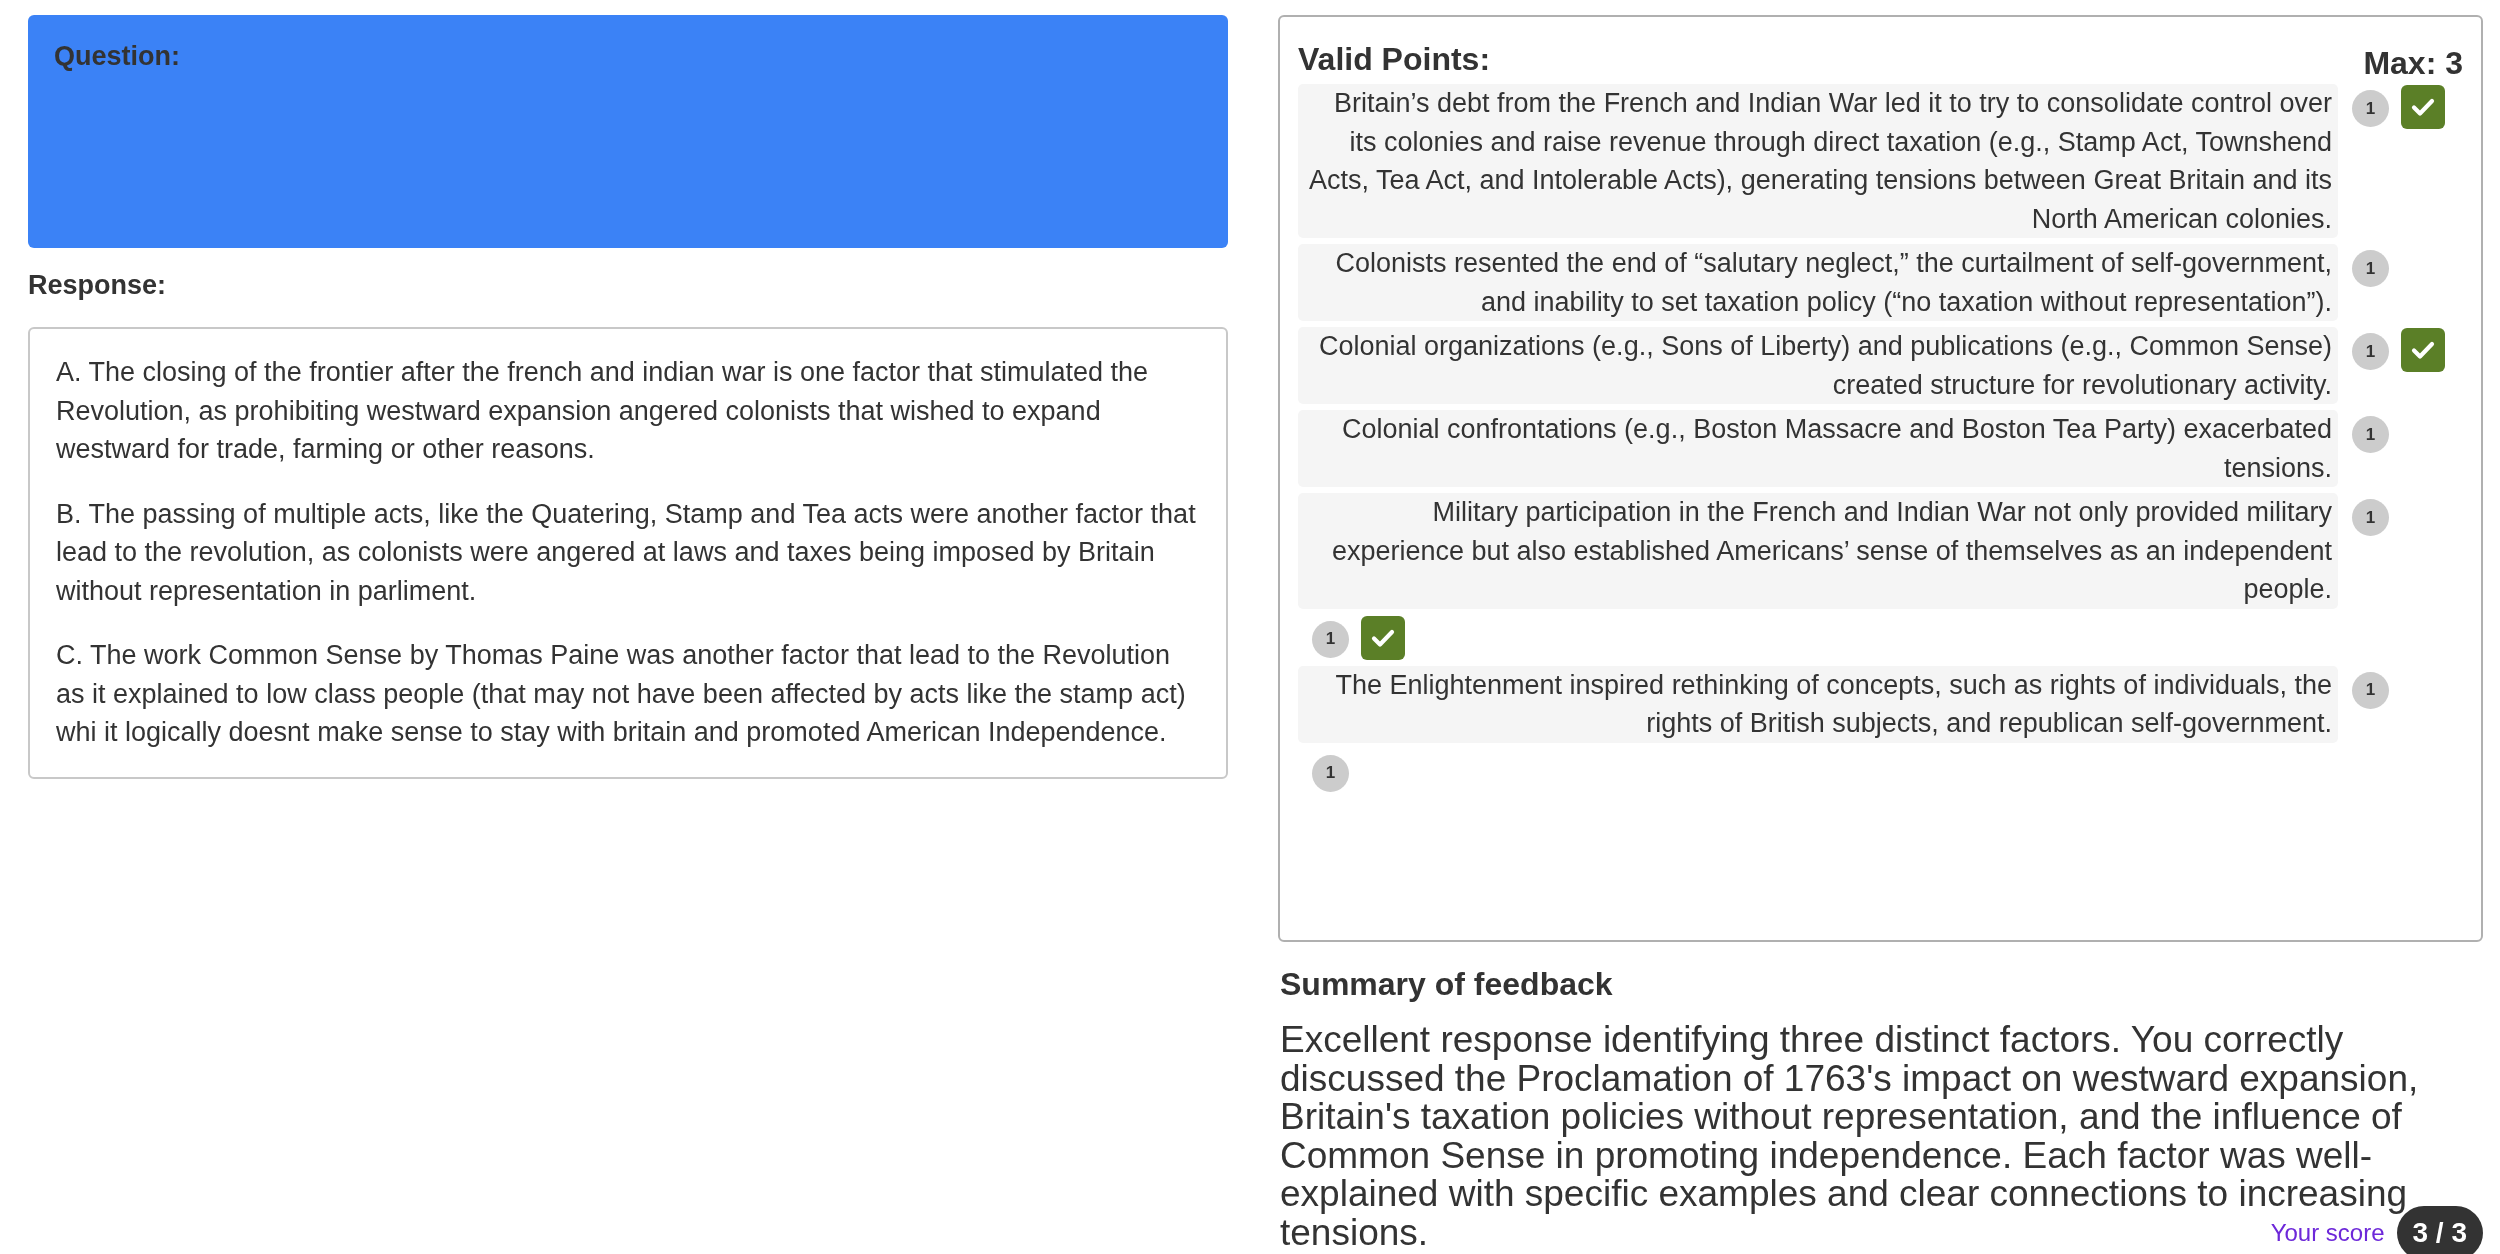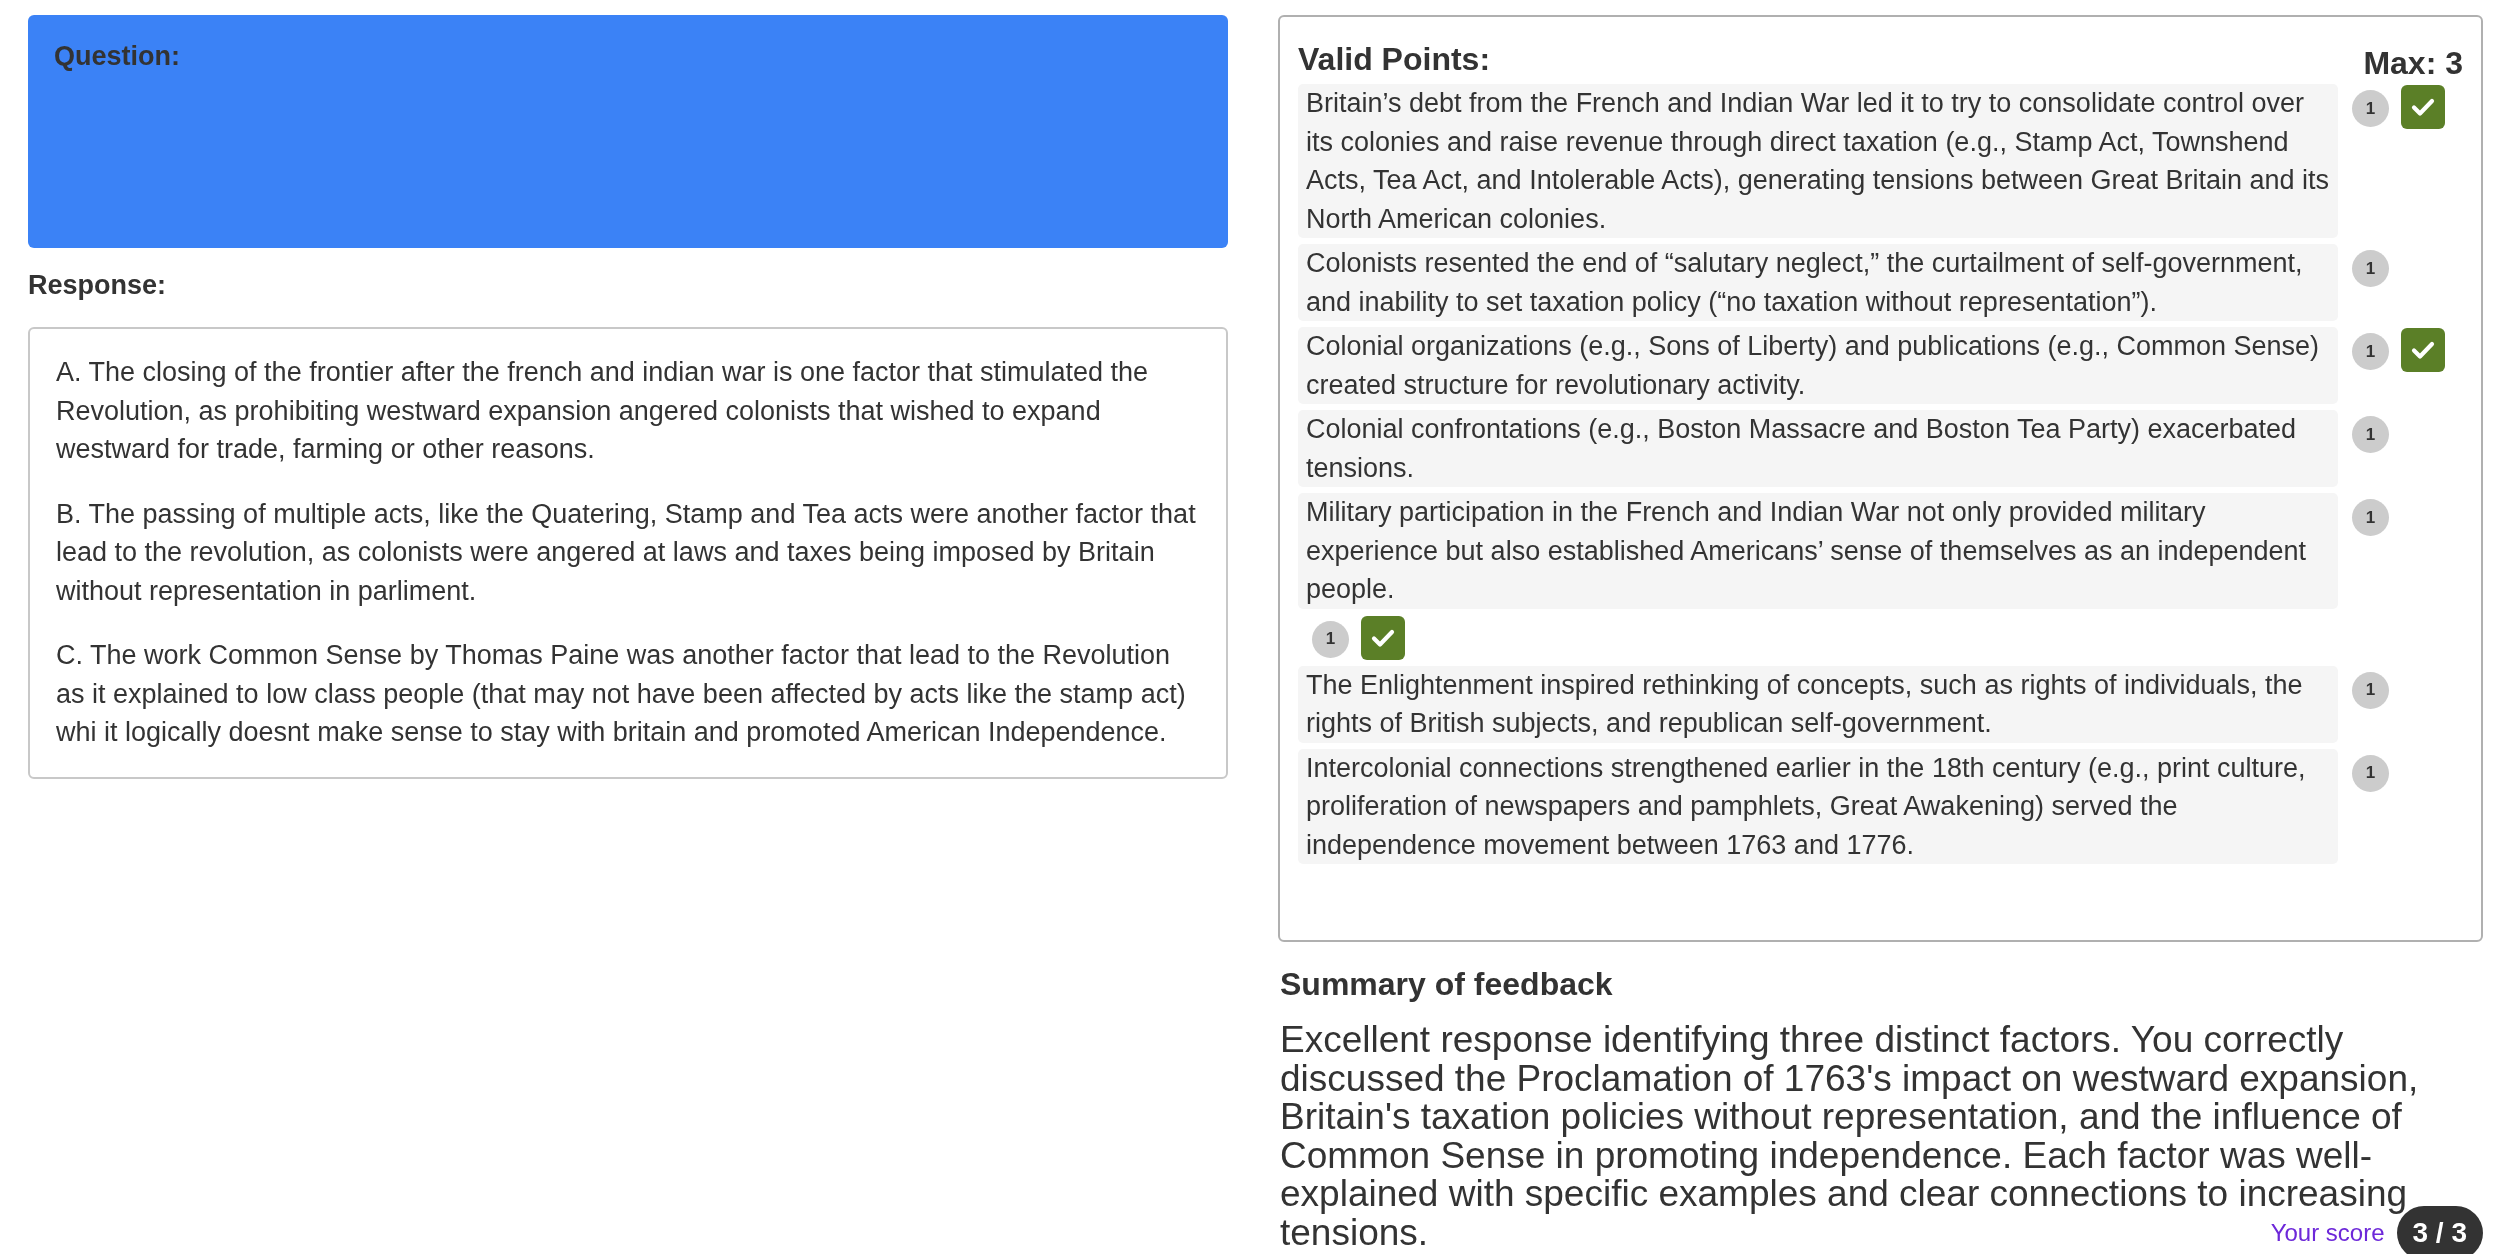--- a/index.html
+++ b/index.html
@@ -23,21 +23,21 @@
 
   .right { position: absolute; left: 1278px; top: 15px; width: 1205px; border-radius: 7px; }
   .points-box {
     border: 2px solid #b0b0b0; border-radius: 6px; height: 927px;
     padding: 24px 18px 0 18px; position: relative;
   }
   .points-header { display: flex; justify-content: space-between; align-items: baseline; padding-right: 0; }
   .points-title { font-weight: bold; font-size: 32px; color: #333; }
   .points-max { font-weight: bold; font-size: 32px; color: #333; position: absolute; right: 18px; top: 28px; }
   .point-list { margin-top: 6px; }
-  .point-row { display: flex; align-items: flex-start; margin-bottom: 6px; }
+  .point-row { display: flex; align-items: flex-start; margin-bottom: 6px; text-align: right; }
   .point-text {
     width: 1040px; background: #f5f5f5; border-radius: 5px;
     font-size: 27px; line-height: 38.5px; color: #333; padding: 0 6px 0 8px;
   }
   .badge {
     width: 37px; height: 37px; border-radius: 50%; background: #cccccc; color: #333;
     font-weight: bold; font-size: 17px; display: flex; align-items: center; justify-content: center;
     margin-left: 14px; margin-top: 6px; flex-shrink: 0;
   }
   .check {
@@ -115,21 +115,20 @@
             <svg viewBox="0 0 24 24">
               <path d="M3 12.5 L9 18.5 L21 6" fill="none" stroke="#ffffff" stroke-width="4.2" stroke-linecap="round" stroke-linejoin="round"></path>
             </svg>
           </div>
         </div>
         <div class="point-row">
           <div class="point-text">The Enlightenment inspired rethinking of concepts, such as rights of individuals, the rights of British subjects, and republican self-government.</div>
           <div class="badge">1</div>
         </div>
         <div class="point-row">
-          <div class="point-text">Intercolonial connections strengthened earlier in the 18th century (e.g., print culture, proliferation of newspapers and pamphlets, Great Awakening) served the independence movement between 1763 and 1776.</div>
           <div class="badge">1</div>
         </div>
       </div>
   </div>
 </div>
 
 <div class="summary">
   <div class="summary-title">Summary of feedback</div>
   <div class="summary-text">Excellent response identifying three distinct factors. You correctly discussed the Proclamation of 1763's impact on westward expansion, Britain's taxation policies without representation, and the influence of Common Sense in promoting independence. Each factor was well-explained with specific examples and clear connections to increasing tensions.</div>
 </div>

